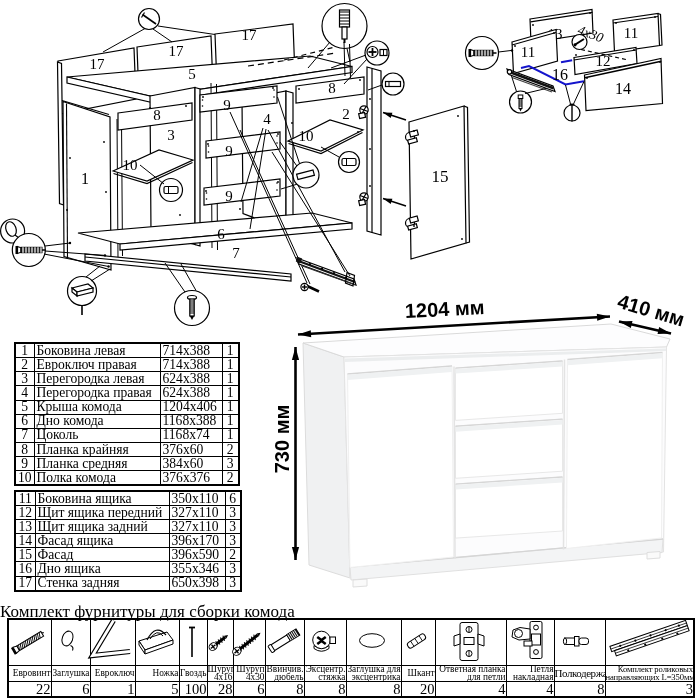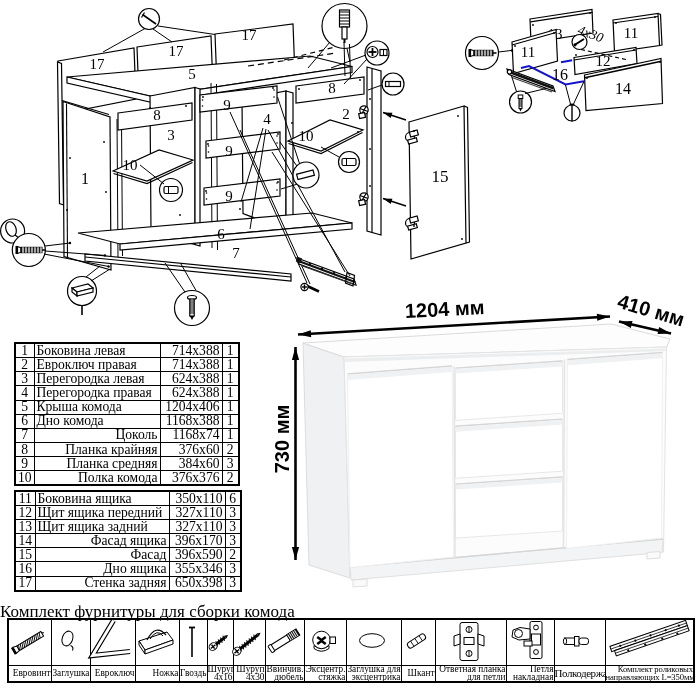--- a/index.html
+++ b/index.html
@@ -6,21 +6,21 @@
 body{font-family:"Liberation Serif", serif;position:relative;}
 #pt1,#pt2{position:absolute;border-collapse:collapse;table-layout:fixed;}
 #pt1{left:14px;top:342px;width:224px;}
 #pt2{left:14px;top:490px;width:226px;}
 #pt1 td,#pt2 td{border:1.4px solid #000;font-size:13.6px;line-height:12px;padding:0 2px;white-space:nowrap;overflow:hidden;}
 #pt1{border:2px solid #000;}
 #pt2{border:2px solid #000;}
 #pt1 td{height:13.15px;}
 #pt2 td{height:13.1px;}
 .cn{text-align:center;padding:0 !important;}
-.ct{text-align:right;}
+.ct{text-align:left;}
 #hw{position:absolute;left:7px;top:618px;width:686px;border-collapse:collapse;table-layout:fixed;border:2px solid #000;}
 #hw td{border:1.3px solid #000;text-align:right;padding:0;overflow:hidden;}
 #hw .ico{height:45px;}
 #hw .nm{height:15px;font-size:9.3px;line-height:7.2px;white-space:nowrap;}
 #hw .qt{height:14px;font-size:14.5px;line-height:14px;}
 #title{position:absolute;left:0;top:601.5px;width:627px;text-align:left;font-size:17px;}
 svg{position:absolute;left:0;top:0;}
 </style>
 </head>
 <body>
@@ -192,20 +192,37 @@
         <td class="nm">Шуруп<br>4x16</td>
         <td class="nm">Шуруп<br>4x30</td>
         <td class="nm">Ввинчив.<br>дюбель</td>
         <td class="nm">Эксцентр.<br>стяжка</td>
         <td class="nm">Заглушка для<br>эксцентрика</td>
         <td class="nm">Шкант</td>
         <td class="nm">Ответная планка<br>для петли</td>
         <td class="nm">Петля<br>накладная</td>
         <td class="nm" style="font-size:11px;letter-spacing:-0.45px">Полкодержатель</td>
         <td class="nm" style="font-size:8.6px;letter-spacing:-0.1px">Комплект роликовых<br>направляющих L=350мм</td>
+</tr>
+<tr>
+<td class="qt">22</td>
+        <td class="qt">6</td>
+        <td class="qt">1</td>
+        <td class="qt">5</td>
+        <td class="qt">100</td>
+        <td class="qt">28</td>
+        <td class="qt">6</td>
+        <td class="qt">8</td>
+        <td class="qt">8</td>
+        <td class="qt">8</td>
+        <td class="qt">20</td>
+        <td class="qt">4</td>
+        <td class="qt">4</td>
+        <td class="qt">8</td>
+        <td class="qt">3</td>
 </tr>
 </tbody>
   </table>
 <svg width="700" height="700" viewBox="0 0 700 700">
 
 <g id="chest">
 <polygon points="303,343 344,357 350,578 309,565" fill="#f0f1f2" stroke="#dcdcdc" stroke-width="1"></polygon>
 <polygon points="303,343 611,324 670,339 666.5,347 344,357" fill="#fdfdfe" stroke="#dadada" stroke-width="1"></polygon>
 <polygon points="344,357 666.5,347 663.5,552 350,578" fill="#fcfcfd" stroke="#e3e3e3" stroke-width="1"></polygon>
 <polygon points="345,358.5 666,348.5 666,351 345,362" fill="#ebedee" stroke="none"></polygon>

